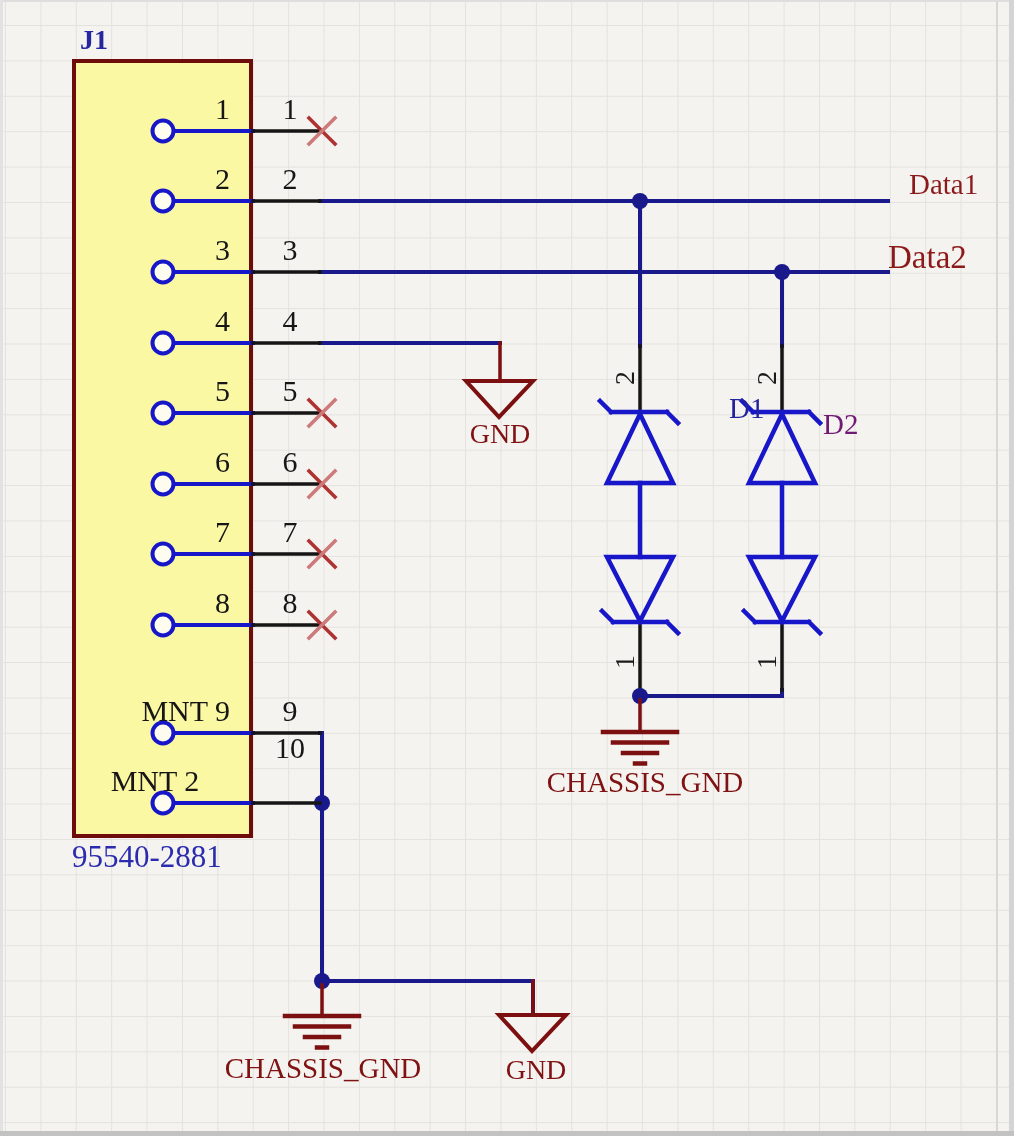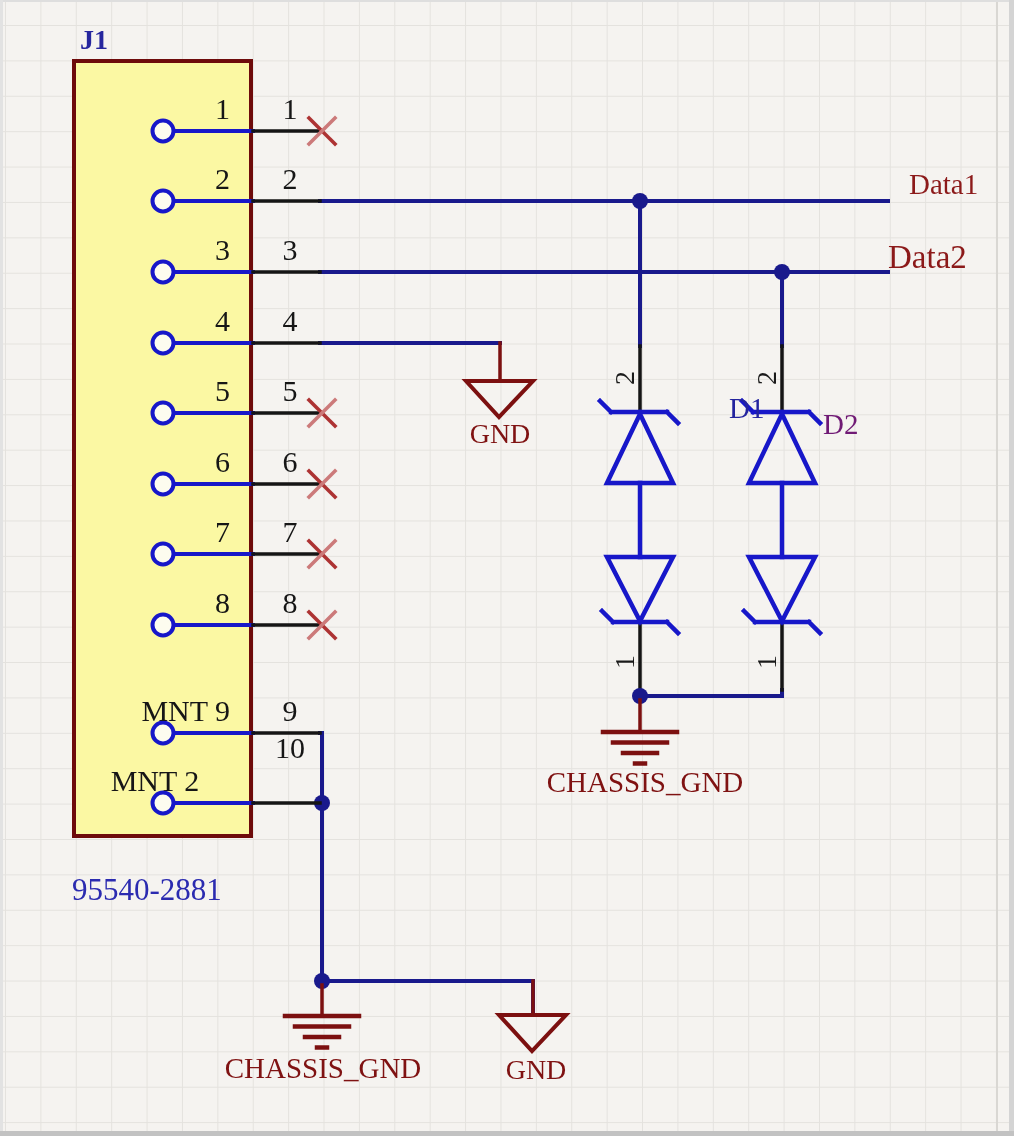--- a/index.html
+++ b/index.html
@@ -25,21 +25,21 @@
   #sheet-border-line{position:absolute;left:996px;top:0;width:2px;height:1136px;background:#D9D7D3;z-index:1;}
 
   #connector-box{
     position:absolute;left:72px;top:59px;width:181px;height:779px;
     background:#FBF8A3;border:4px solid #6E0B0B;box-sizing:border-box;z-index:2;
   }
   svg#schem{position:absolute;left:0;top:0;z-index:3;}
 
   .lbl{position:absolute;white-space:nowrap;z-index:4;line-height:1.12;}
   #lbl-j1{left:80px;top:24px;font-size:28px;color:#26269E;font-weight:600;}
-  #lbl-comment{left:72px;top:840px;font-size:31px;color:#2B2BB0;margin-top:33px;}
+  #lbl-comment{left:72px;top:840px;font-size:31px;color:#2B2BB0;}
   #lbl-data1{left:888px;top:168px;font-size:29px;color:#8C1A1A;margin-left:21px;}
   #lbl-data2{left:888px;top:239px;font-size:33px;color:#8C1A1A;}
   #lbl-d1{left:681px;top:392px;font-size:29px;color:#23239E;margin-left:48px;}
   #lbl-d2{left:823px;top:392px;font-size:29px;color:#701a75;margin-top:16px;}
   .pwr{color:#7F1212;transform:translateX(-50%);text-align:center;}
   #lbl-gnd-mid{left:500px;top:418px;font-size:28px;}
   #lbl-chassis-upper{left:645px;top:766px;font-size:29px;}
   #lbl-chassis-lower{left:323px;top:1052px;font-size:29px;}
   #lbl-gnd-bottom{left:536px;top:1054px;font-size:28px;}
 

